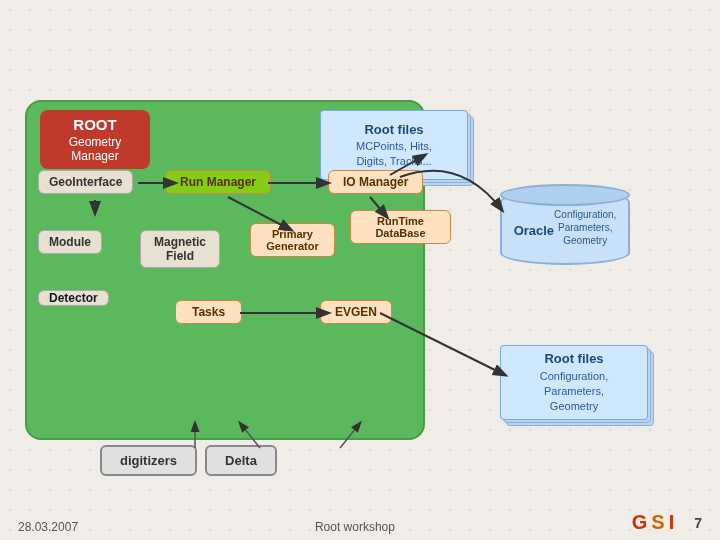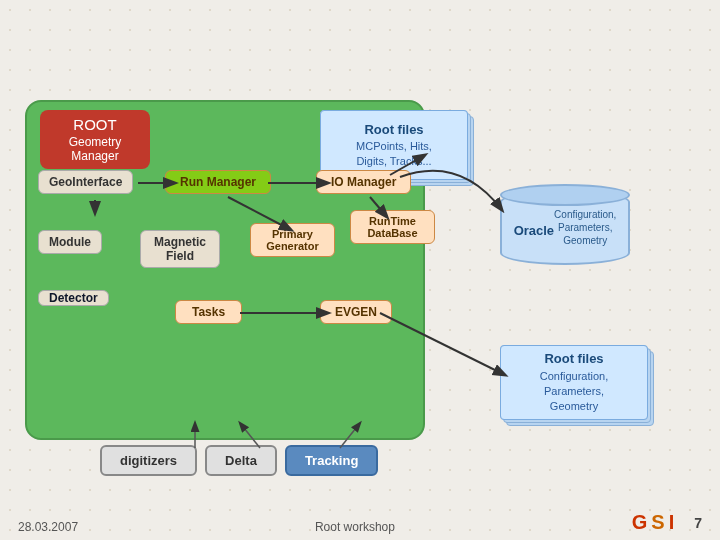--- a/index.html
+++ b/index.html
@@ -68,21 +68,21 @@
       background: #c0392b;
       border-radius: 8px;
       padding: 6px 8px;
       text-align: center;
       color: white;
       font-weight: bold;
       font-size: 13px;
     }
     .root-box .root-label {
       font-size: 15px;
-      font-weight: normal;
+      font-weight: bold;
       margin-bottom: 2px;
     }
     .root-box .root-sub {
       font-size: 12px;
       font-weight: normal;
     }
 
     
     .root-files-stack {
       position: absolute;
@@ -194,21 +194,21 @@
       padding: 4px 14px;
       font-size: 12px;
       font-weight: bold;
       color: #553300;
     }
 
     
     .io-manager {
       position: absolute;
       top: 115px;
-      left: 306px;
+      left: 318px;
       background: #ffe0c0;
       border: 1.5px solid #cc8844;
       border-radius: 6px;
       padding: 4px 14px;
       font-size: 12px;
       font-weight: bold;
       color: #553300;
     }
 
     
@@ -263,21 +263,21 @@
       top: 155px;
       left: 340px;
       background: #ffe0c0;
       border: 1.5px solid #cc8844;
       border-radius: 6px;
       padding: 4px 10px;
       font-size: 11px;
       font-weight: bold;
       color: #553300;
       text-align: center;
-      width: 85px;
+      width: 101px;
     }
 
     
     .detector-box {
       position: absolute;
       top: 235px;
       left: 28px;
       background: #e8e0d0;
       border: 1.5px solid #aaa;
       border-radius: 6px;
@@ -482,21 +482,20 @@
         <span style="font-weight:bold;font-size:13px;">Root files</span>
         <span class="sub-text" style="white-space:pre-line;">Configuration,
 Parameters,
 Geometry</span>
       </div>
     </div>
 
     <div class="bottom-buttons">
       <button class="btn">digitizers</button>
       <button class="btn">Delta</button>
-      <button class="btn btn-blue">Tracking</button>
     </div>
 
     <svg class="arrows-svg">
 
       <defs>
         <marker id="arrow" markerWidth="8" markerHeight="8" refX="6" refY="3" orient="auto">
           <path d="M0,0 L0,6 L8,3 z" fill="#333"></path>
         </marker>
         <marker id="arrow-white" markerWidth="8" markerHeight="8" refX="6" refY="3" orient="auto">
           <path d="M0,0 L0,6 L8,3 z" fill="white"></path>

